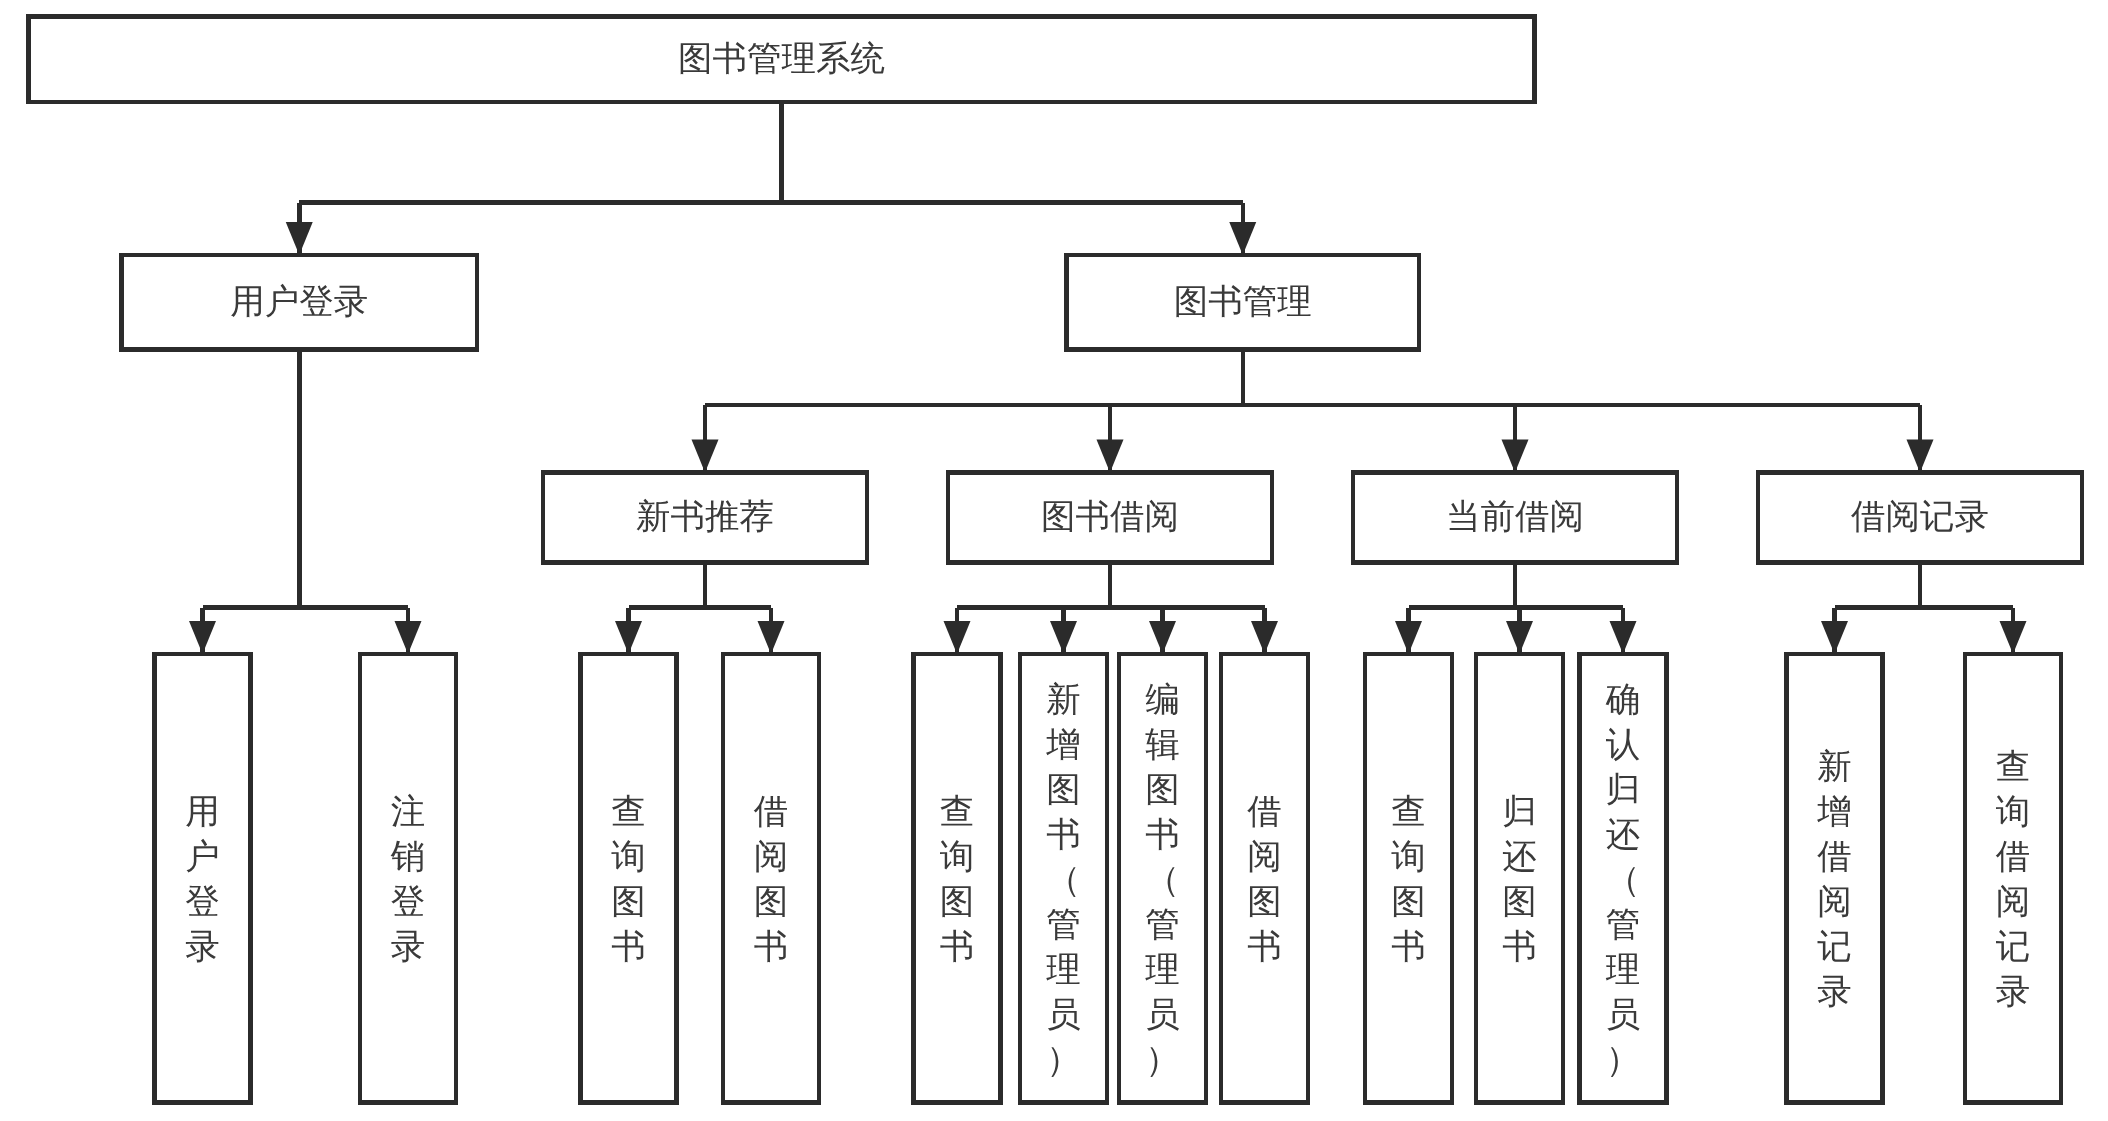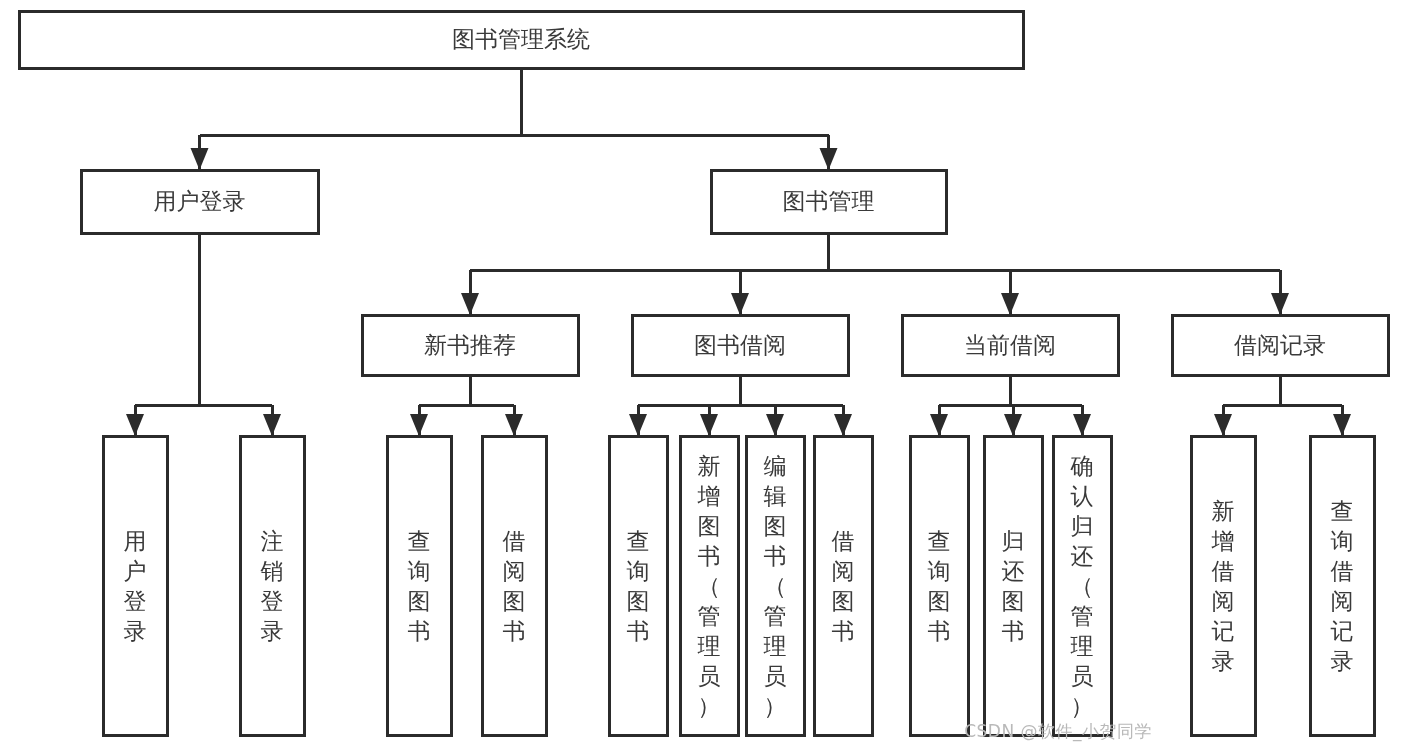--- a/index.html
+++ b/index.html
@@ -218,14 +218,13 @@
         <g>
           <rect class="node-box" x="1191" y="436" width="64" height="299"></rect>
           <text class="node-label-v" x="1223" y="518.9"><tspan x="1223" dy="0">新</tspan><tspan x="1223" dy="30">增</tspan><tspan x="1223" dy="30">借</tspan><tspan x="1223" dy="30">阅</tspan><tspan x="1223" dy="30">记</tspan><tspan x="1223" dy="30">录</tspan></text>
         </g>
         <g>
           <rect class="node-box" x="1310" y="436" width="64" height="299"></rect>
           <text class="node-label-v" x="1342" y="518.9"><tspan x="1342" dy="0">查</tspan><tspan x="1342" dy="30">询</tspan><tspan x="1342" dy="30">借</tspan><tspan x="1342" dy="30">阅</tspan><tspan x="1342" dy="30">记</tspan><tspan x="1342" dy="30">录</tspan></text>
         </g>
       </g>
   </svg>
-  <div class="watermark-text">CSDN @软件_小贺同学</div>
 </div>
 
 </body></html>

